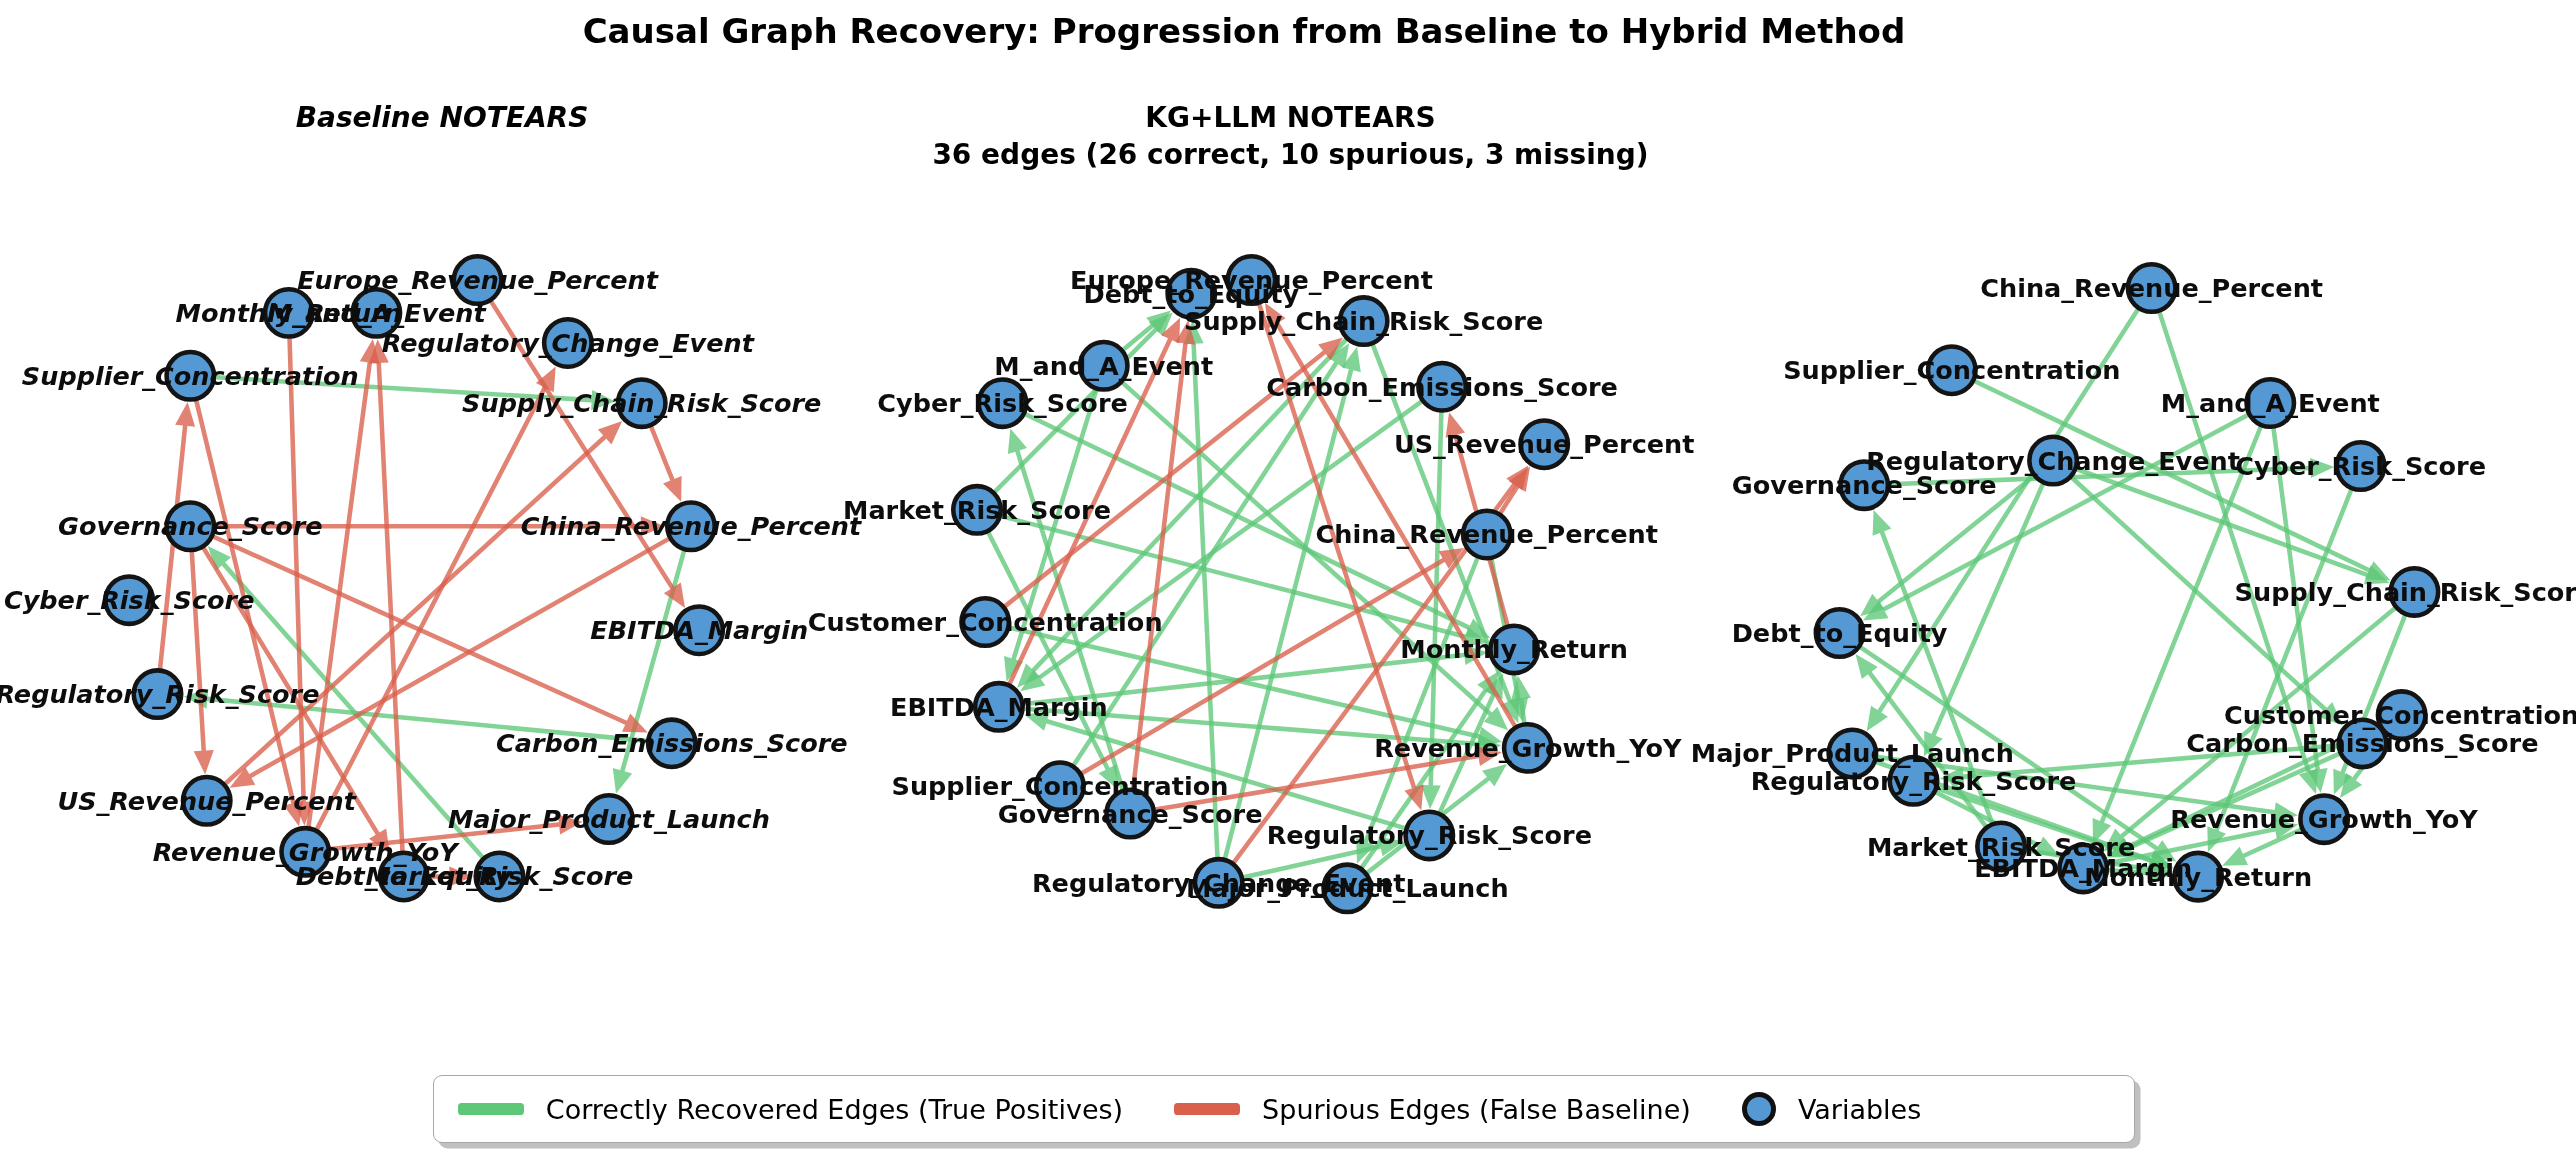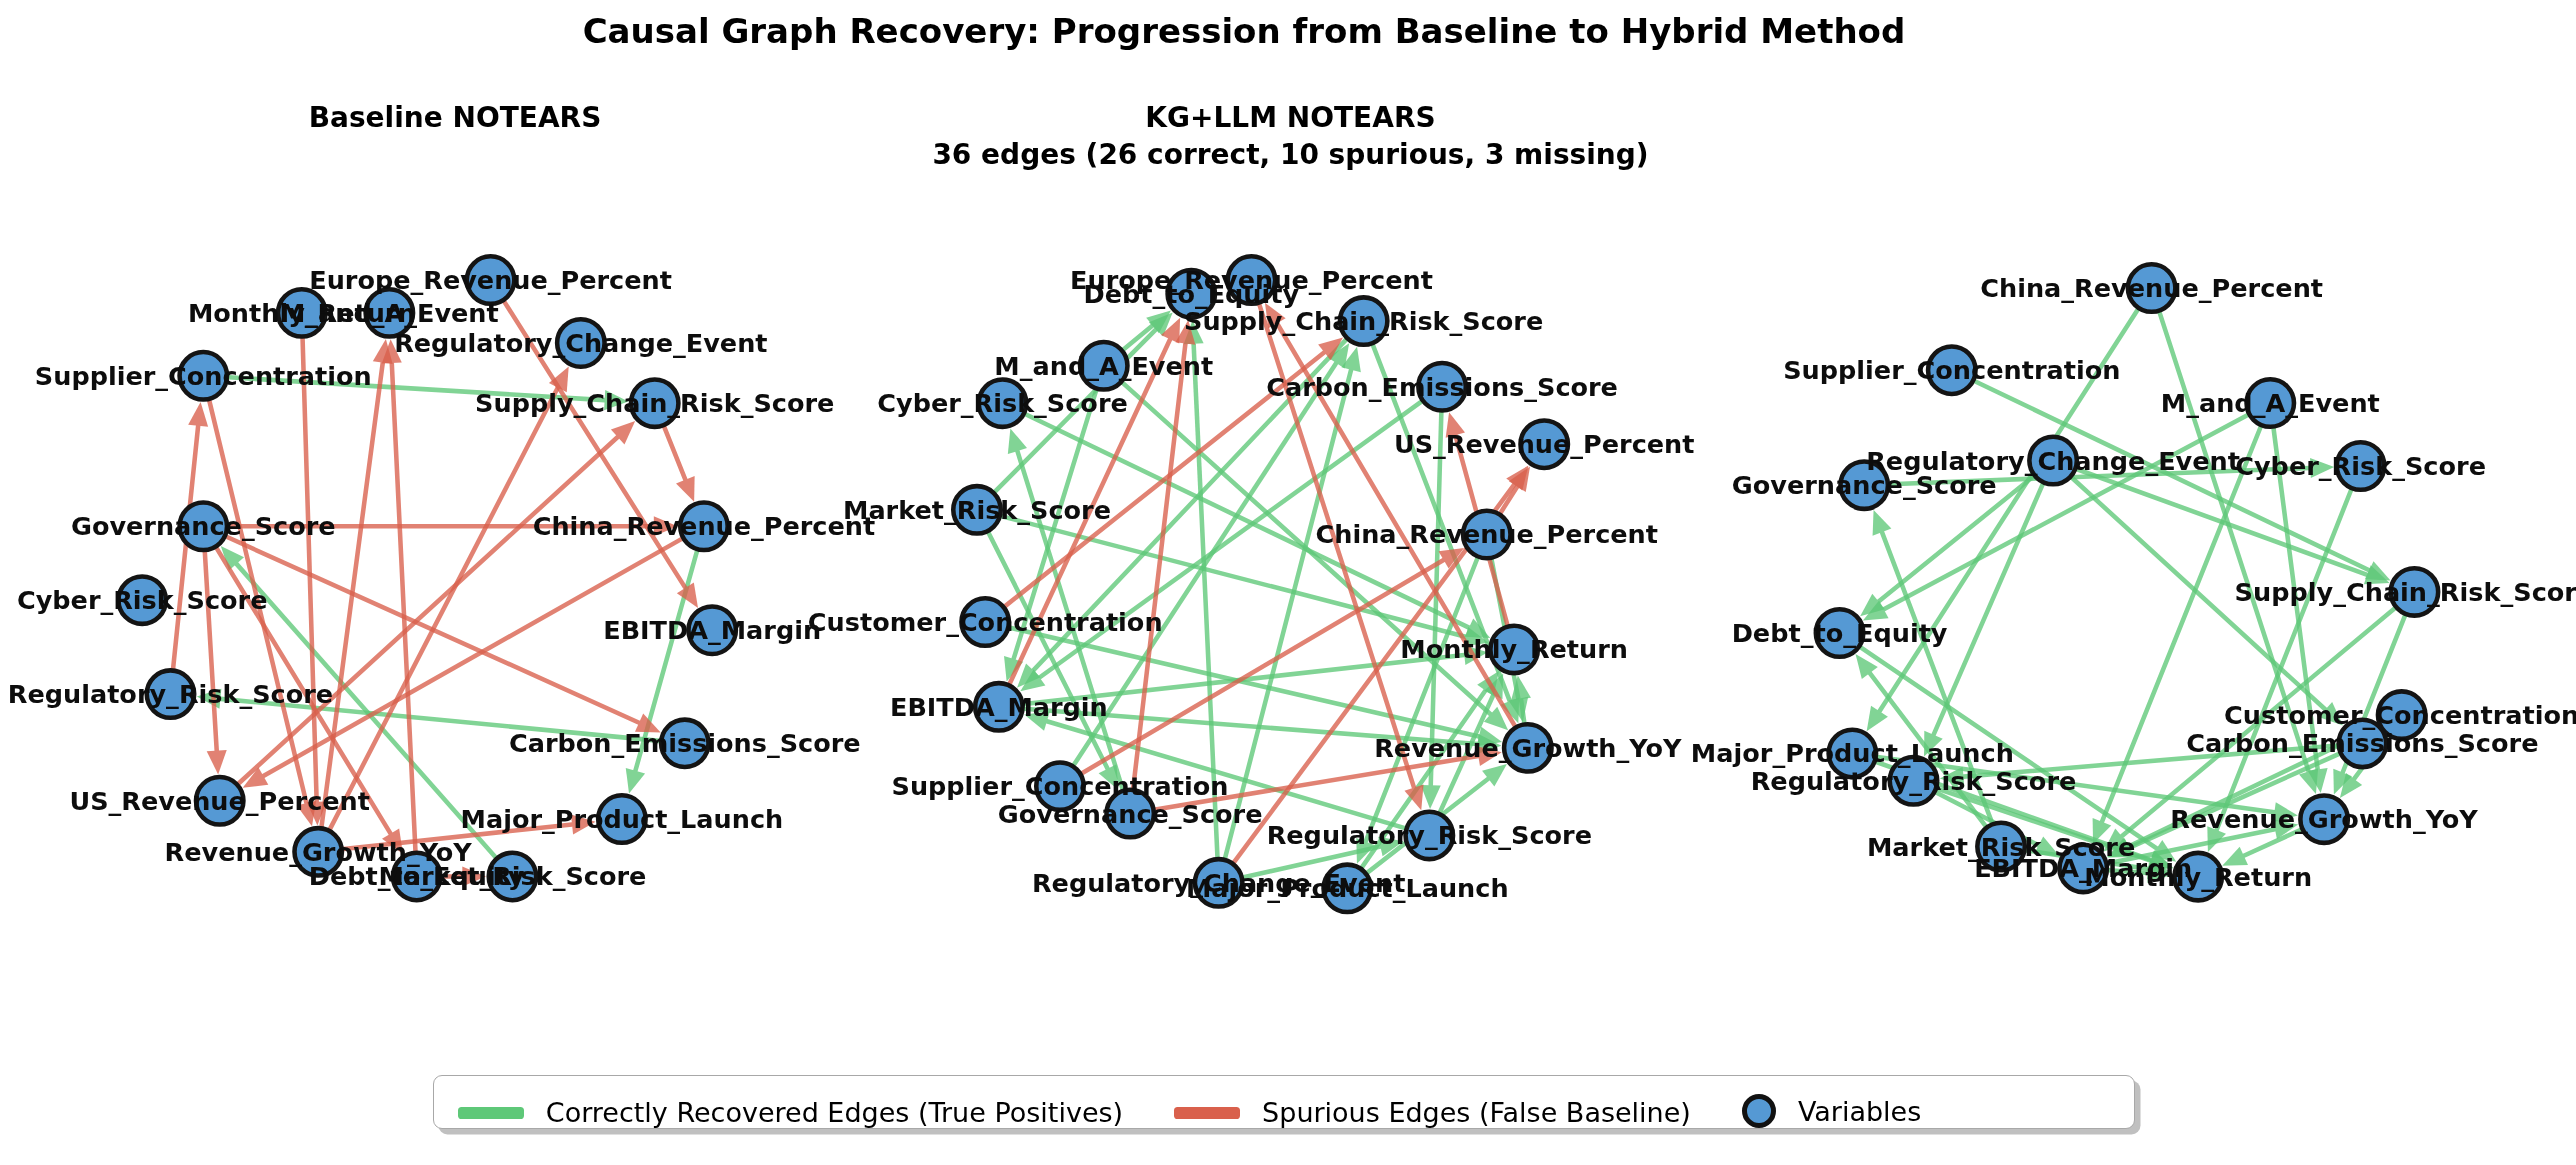--- a/index.html
+++ b/index.html
@@ -7,31 +7,31 @@
     width:2576px;height:1166px;position:relative;overflow:hidden;
     background:#ffffff;font-family:"DejaVu Sans",sans-serif;color:#000;
   }
   .main-title{
     position:absolute;top:11px;left:0;width:2488px;text-align:center;
     font-size:34px;font-weight:700;letter-spacing:0px;
   }
   .panel{position:absolute;top:99px;}
   .panel-title{text-align:center;font-size:28px;font-weight:700;line-height:37px;white-space:pre;}
   .panel svg{position:absolute;overflow:visible;}
-  #panel-baseline{left:49px;width:812px;height:912px;}
+  #panel-baseline{left:36px;width:812px;height:912px;font-style:italic;}
   #panel-kgllm{left:871px;width:839px;height:912px;}
   #panel-truth{left:1733px;width:825px;height:912px;}
   #panel-baseline svg{top:148px;left:1.8px;}
   #panel-kgllm svg{top:148px;left:23px;}
   #panel-truth svg{top:148px;left:18px;}
   .legend{
-    position:absolute;left:433px;top:1075px;width:1702px;height:54px;box-sizing:border-box;
+    position:absolute;left:433px;top:1075px;width:1702px;height:68px;box-sizing:border-box;
     background:#ffffff;border:1.8px solid #a8a8a8;border-radius:9px;
     box-shadow:5.5px 5.5px 0 rgba(140,140,140,0.55);
-    display:flex;align-items:flex-end;padding:0 12.8px;
+    display:flex;align-items:center;padding:0 12.8px;
   }
   .legend-item{display:flex;align-items:center;font-size:27px;color:#000;}
   .swatch{width:66px;height:12px;border-radius:3.6px;flex:none;}
   .legend-label{margin-left:22px;white-space:nowrap;}
   .legend-node{width:24px;height:24px;border-radius:50%;border:5.5px solid #111;flex:none;box-sizing:content-box;}
 </style>
 </head>
 <body>
 
 <div class="main-title">Causal Graph Recovery: Progression from Baseline to Hybrid Method</div>

